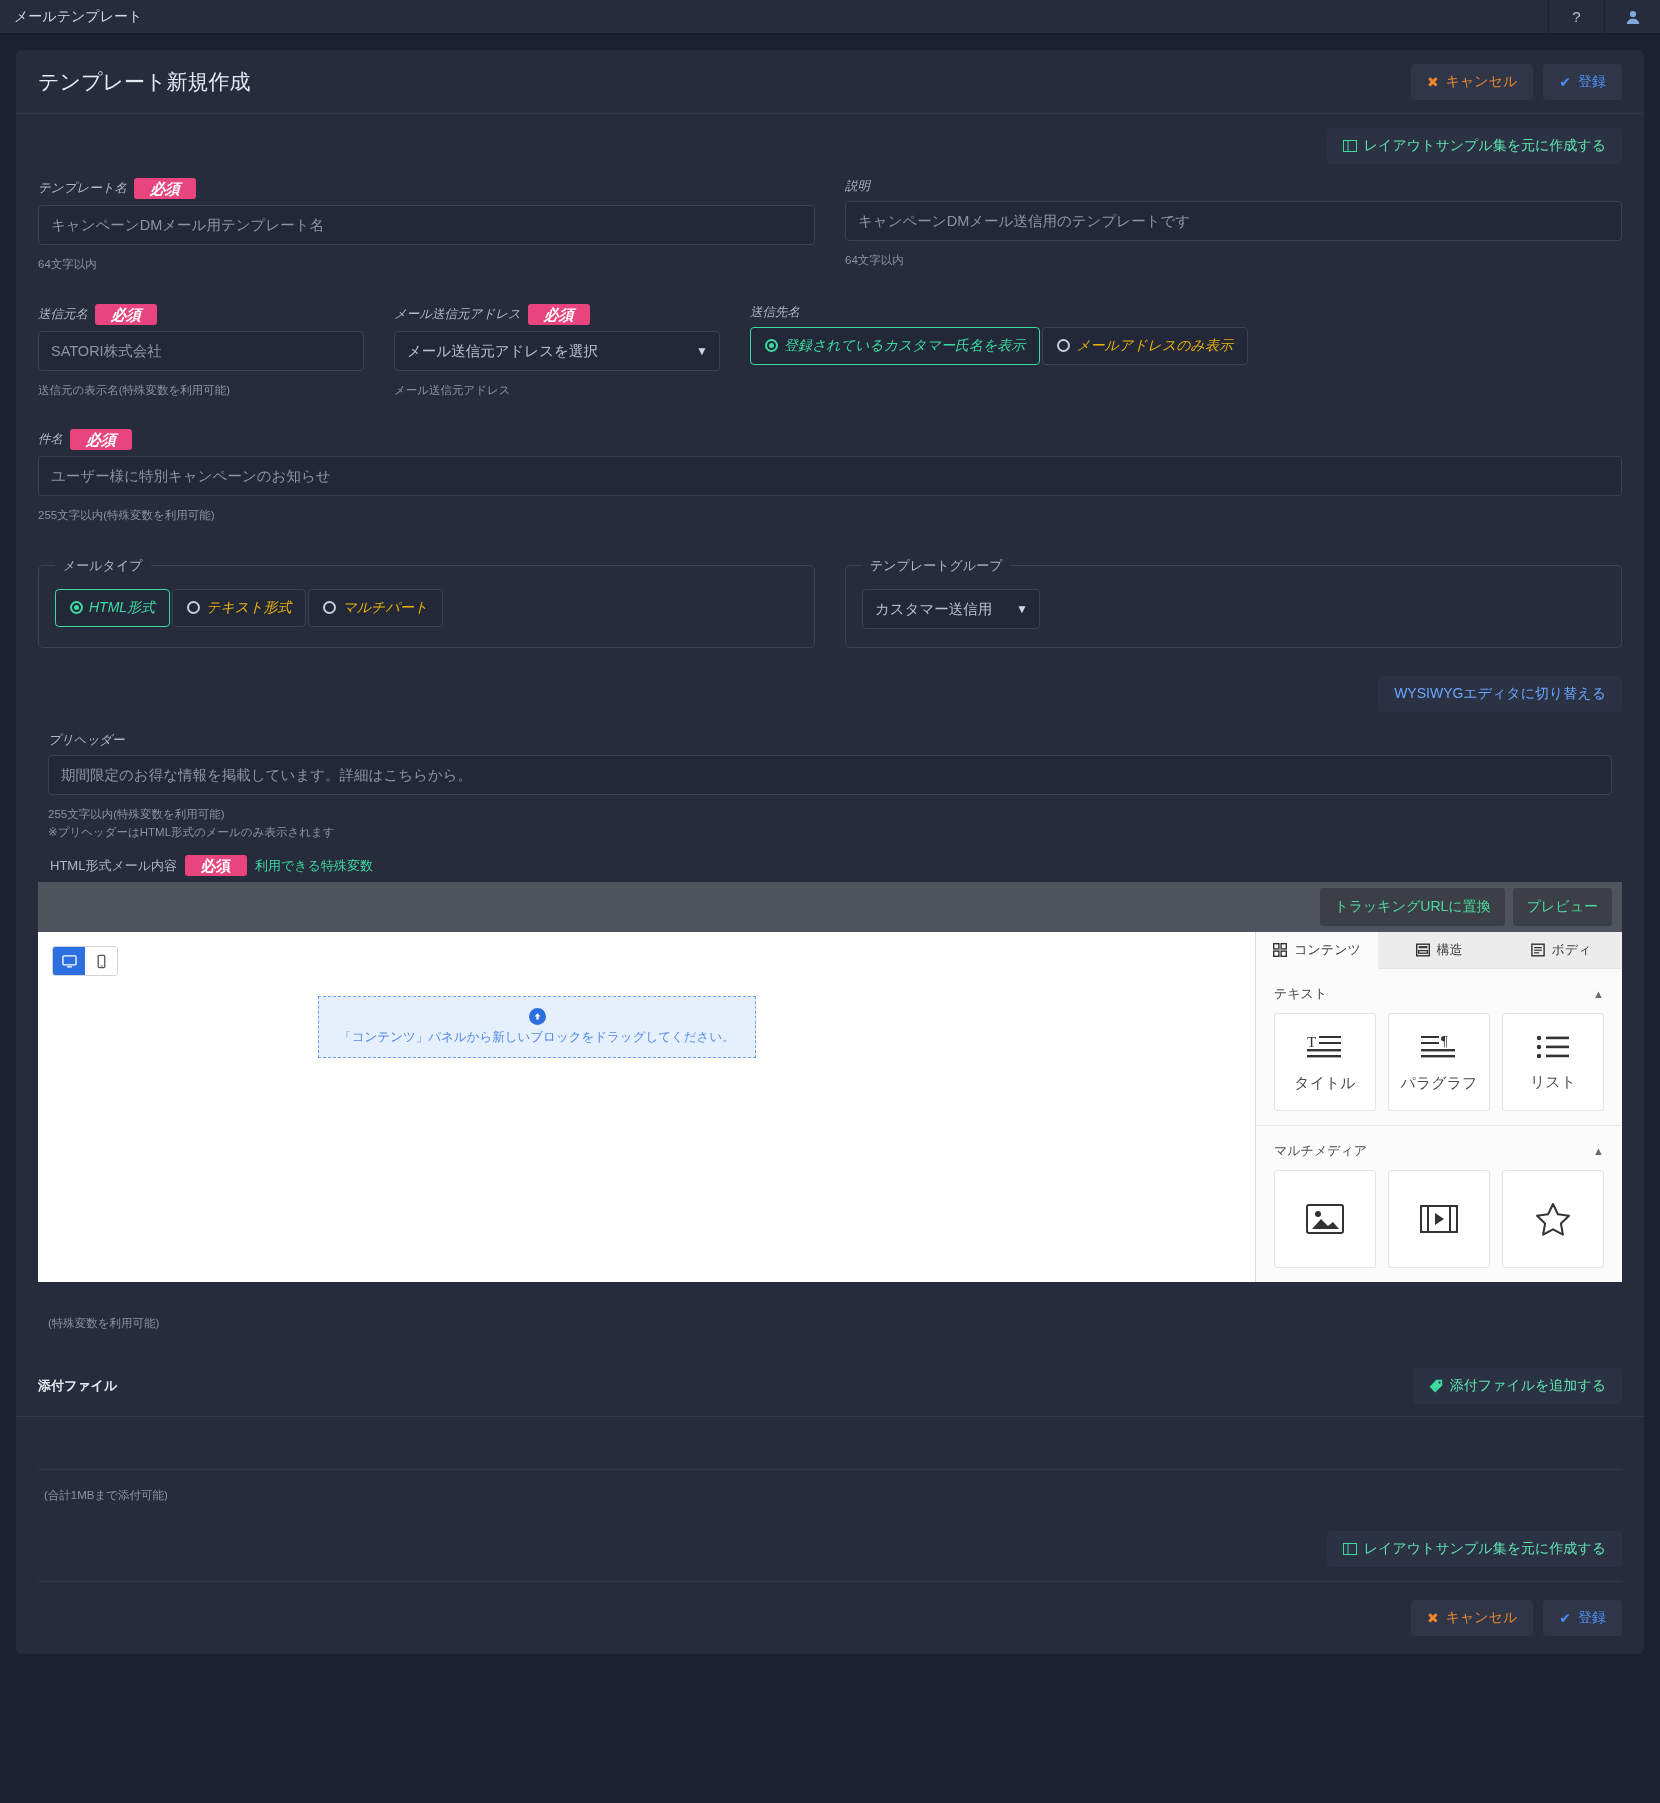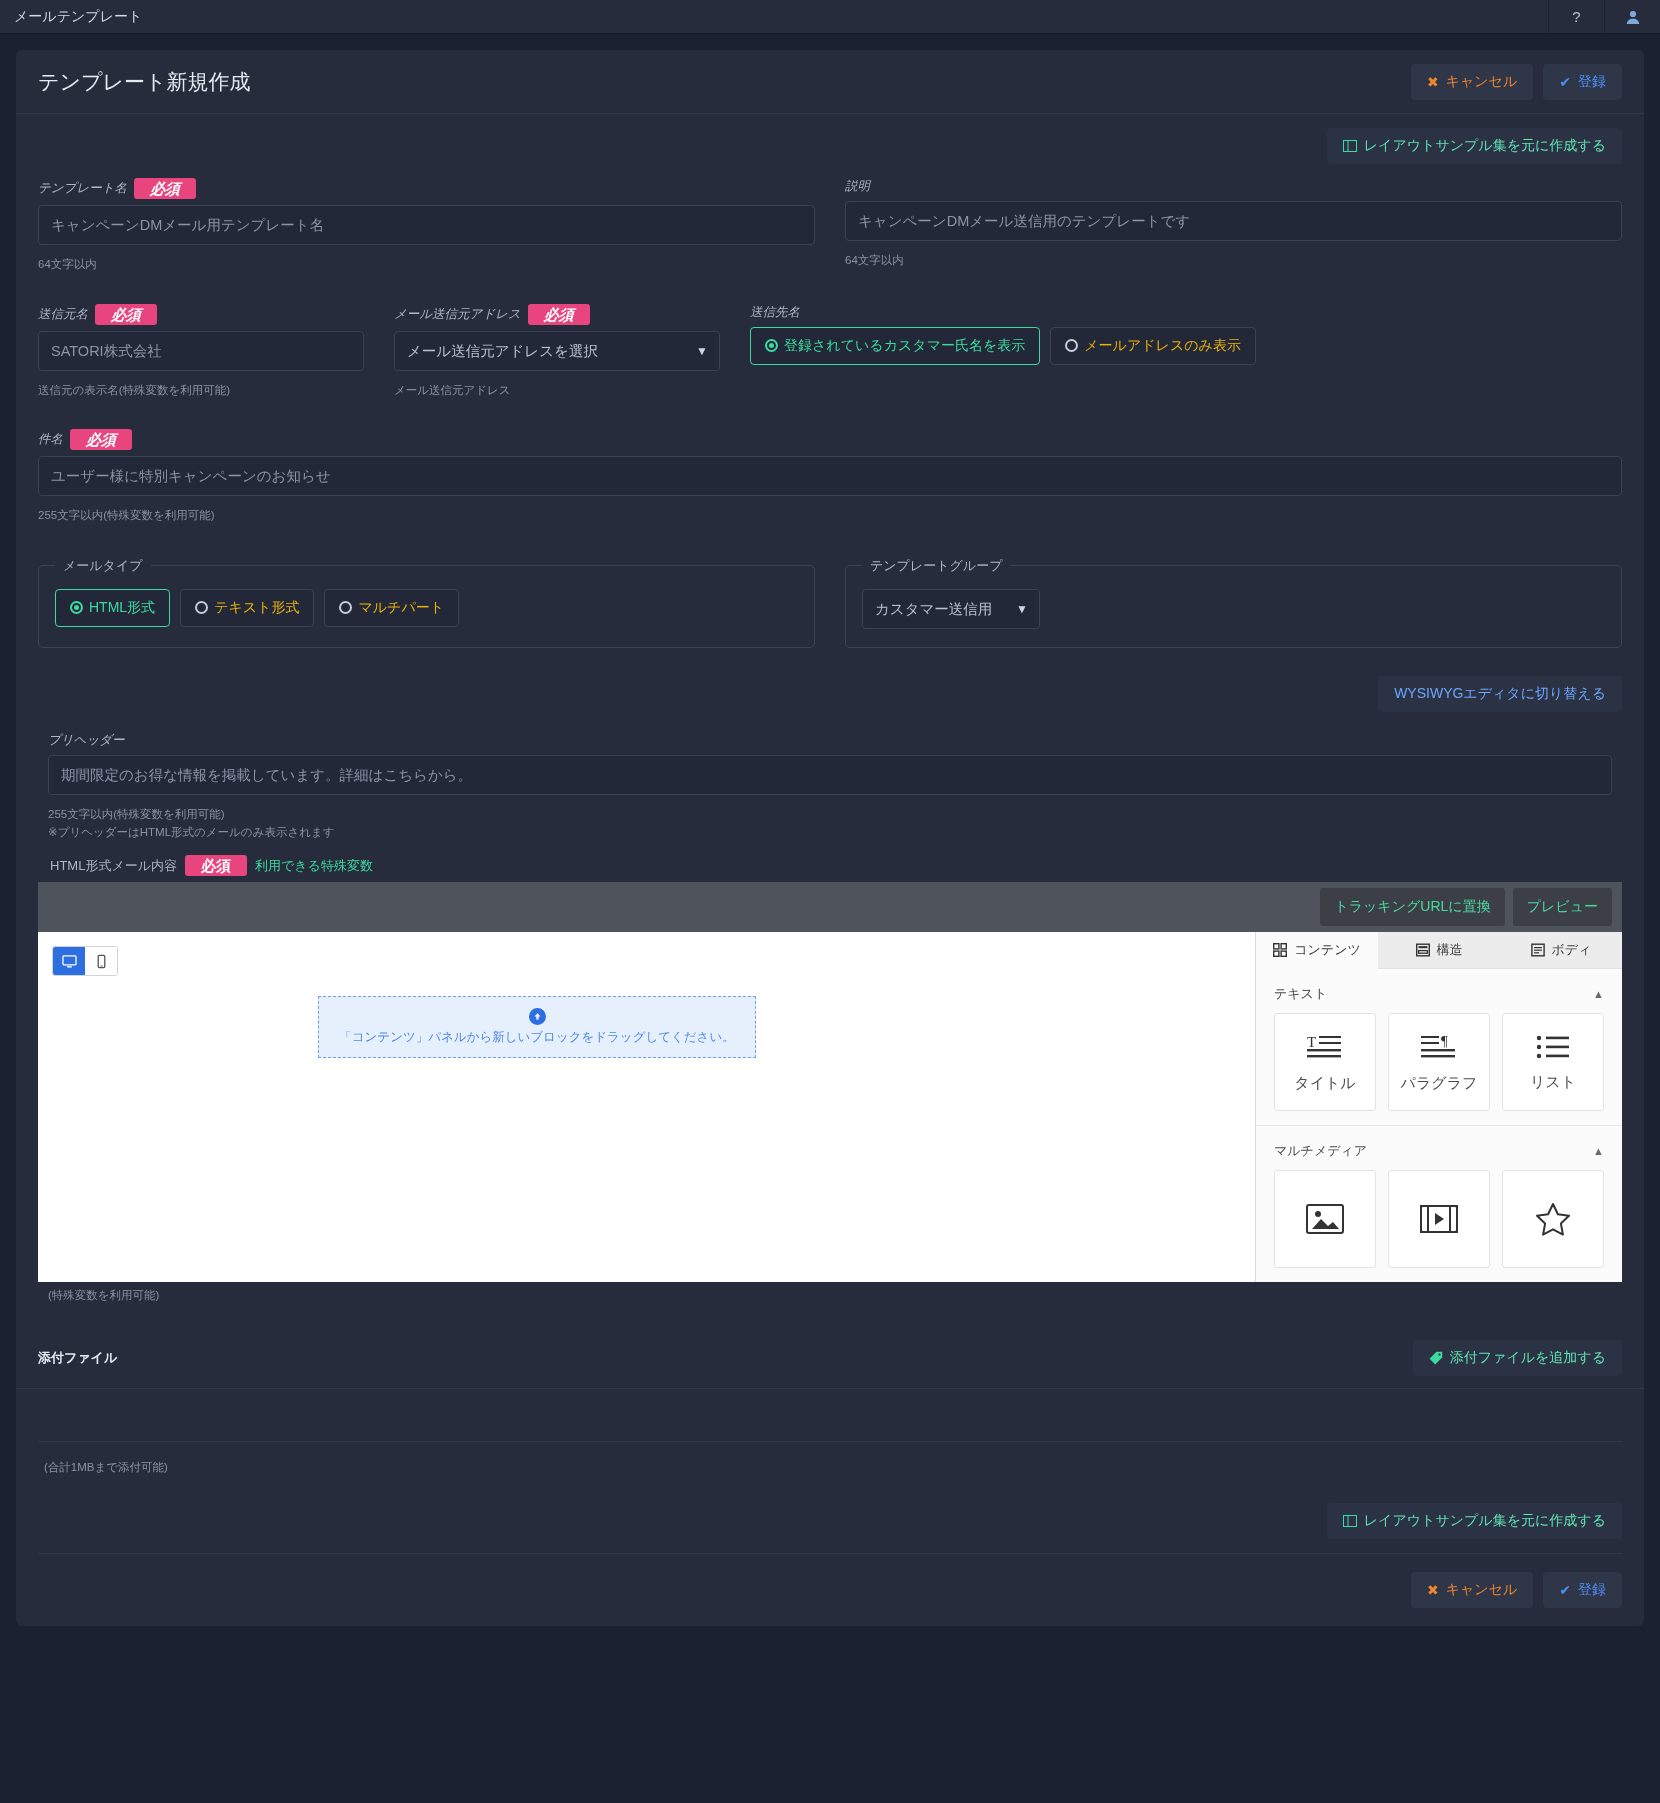--- a/index.html
+++ b/index.html
@@ -74,21 +74,21 @@
 
   .sel-wrap { position: relative; width: 322px; }
   .sel {
     width: 100%; height: 40px; background: #222838; border: 1px solid #394154;
     border-radius: 4px; color: #b9c1d1; font-size: 14.5px; font-family: inherit;
     padding: 0 34px 0 12px; appearance: none; cursor: pointer;
   }
   .sel-arrow { position: absolute; right: 12px; top: 13px; color: #cfd6e3; font-size: 12px; pointer-events: none;}
 
   
-  .radios { display: flex; gap: 10px; }
+  .radios { display: flex; gap: 2px; font-style: italic; }
   .pill {
     display: inline-flex; align-items: center; gap: 6px;
     background: #222838; border: 1px solid #3a4256; border-radius: 4px;
     padding: 9px 14px; font-size: 14px; color: #eab308; cursor: pointer;
   }
   .pill.on { border-color: #3ddaa0; color: #3ddaa0; }
   .rdo { width: 13px; height: 13px; border-radius: 50%; border: 2px solid #c5ccdb; position: relative; flex: none;}
   .pill.on .rdo { border-color: #3ddaa0; }
   .pill.on .rdo::after {
     content:""; position:absolute; inset:2px; border-radius:50%; background:#3ddaa0;
@@ -154,21 +154,21 @@
   .chev { color:#6b6b6b; font-size: 11px;}
   .tiles { display: flex; gap: 12px; padding: 0 18px 14px 18px; }
   .tile {
     flex: 1; background: #fff; border: 1px solid #e3e3e3; border-radius: 3px;
     height: 98px; display: flex; flex-direction: column; align-items: center;
     justify-content: center; gap: 10px; cursor: pointer;
   }
   .tile-label { font-size: 15px; color: #4a4a4a; }
   .sect-div { border-top: 1px solid #e8e8e8; }
 
-  .editor-hint { font-size: 11.5px; color: #8b93a5; padding: 6px 22px 0 32px; }
+  .editor-hint { font-size: 11.5px; color: #8b93a5; padding: 6px 22px 0 32px; margin-top: 28px; }
 
   
   .attach-head {
     display: flex; align-items: center; padding: 0 22px; height: 62px;
     border-bottom: 1px solid #313849;
   }
   .attach-title { font-size: 13px; color: #e4e9f2; font-weight: bold; flex: 1; }
   .attach-body { height: 52px; }
   .divider { border-top: 1px solid #313849; margin: 0 22px; }
 </style>

